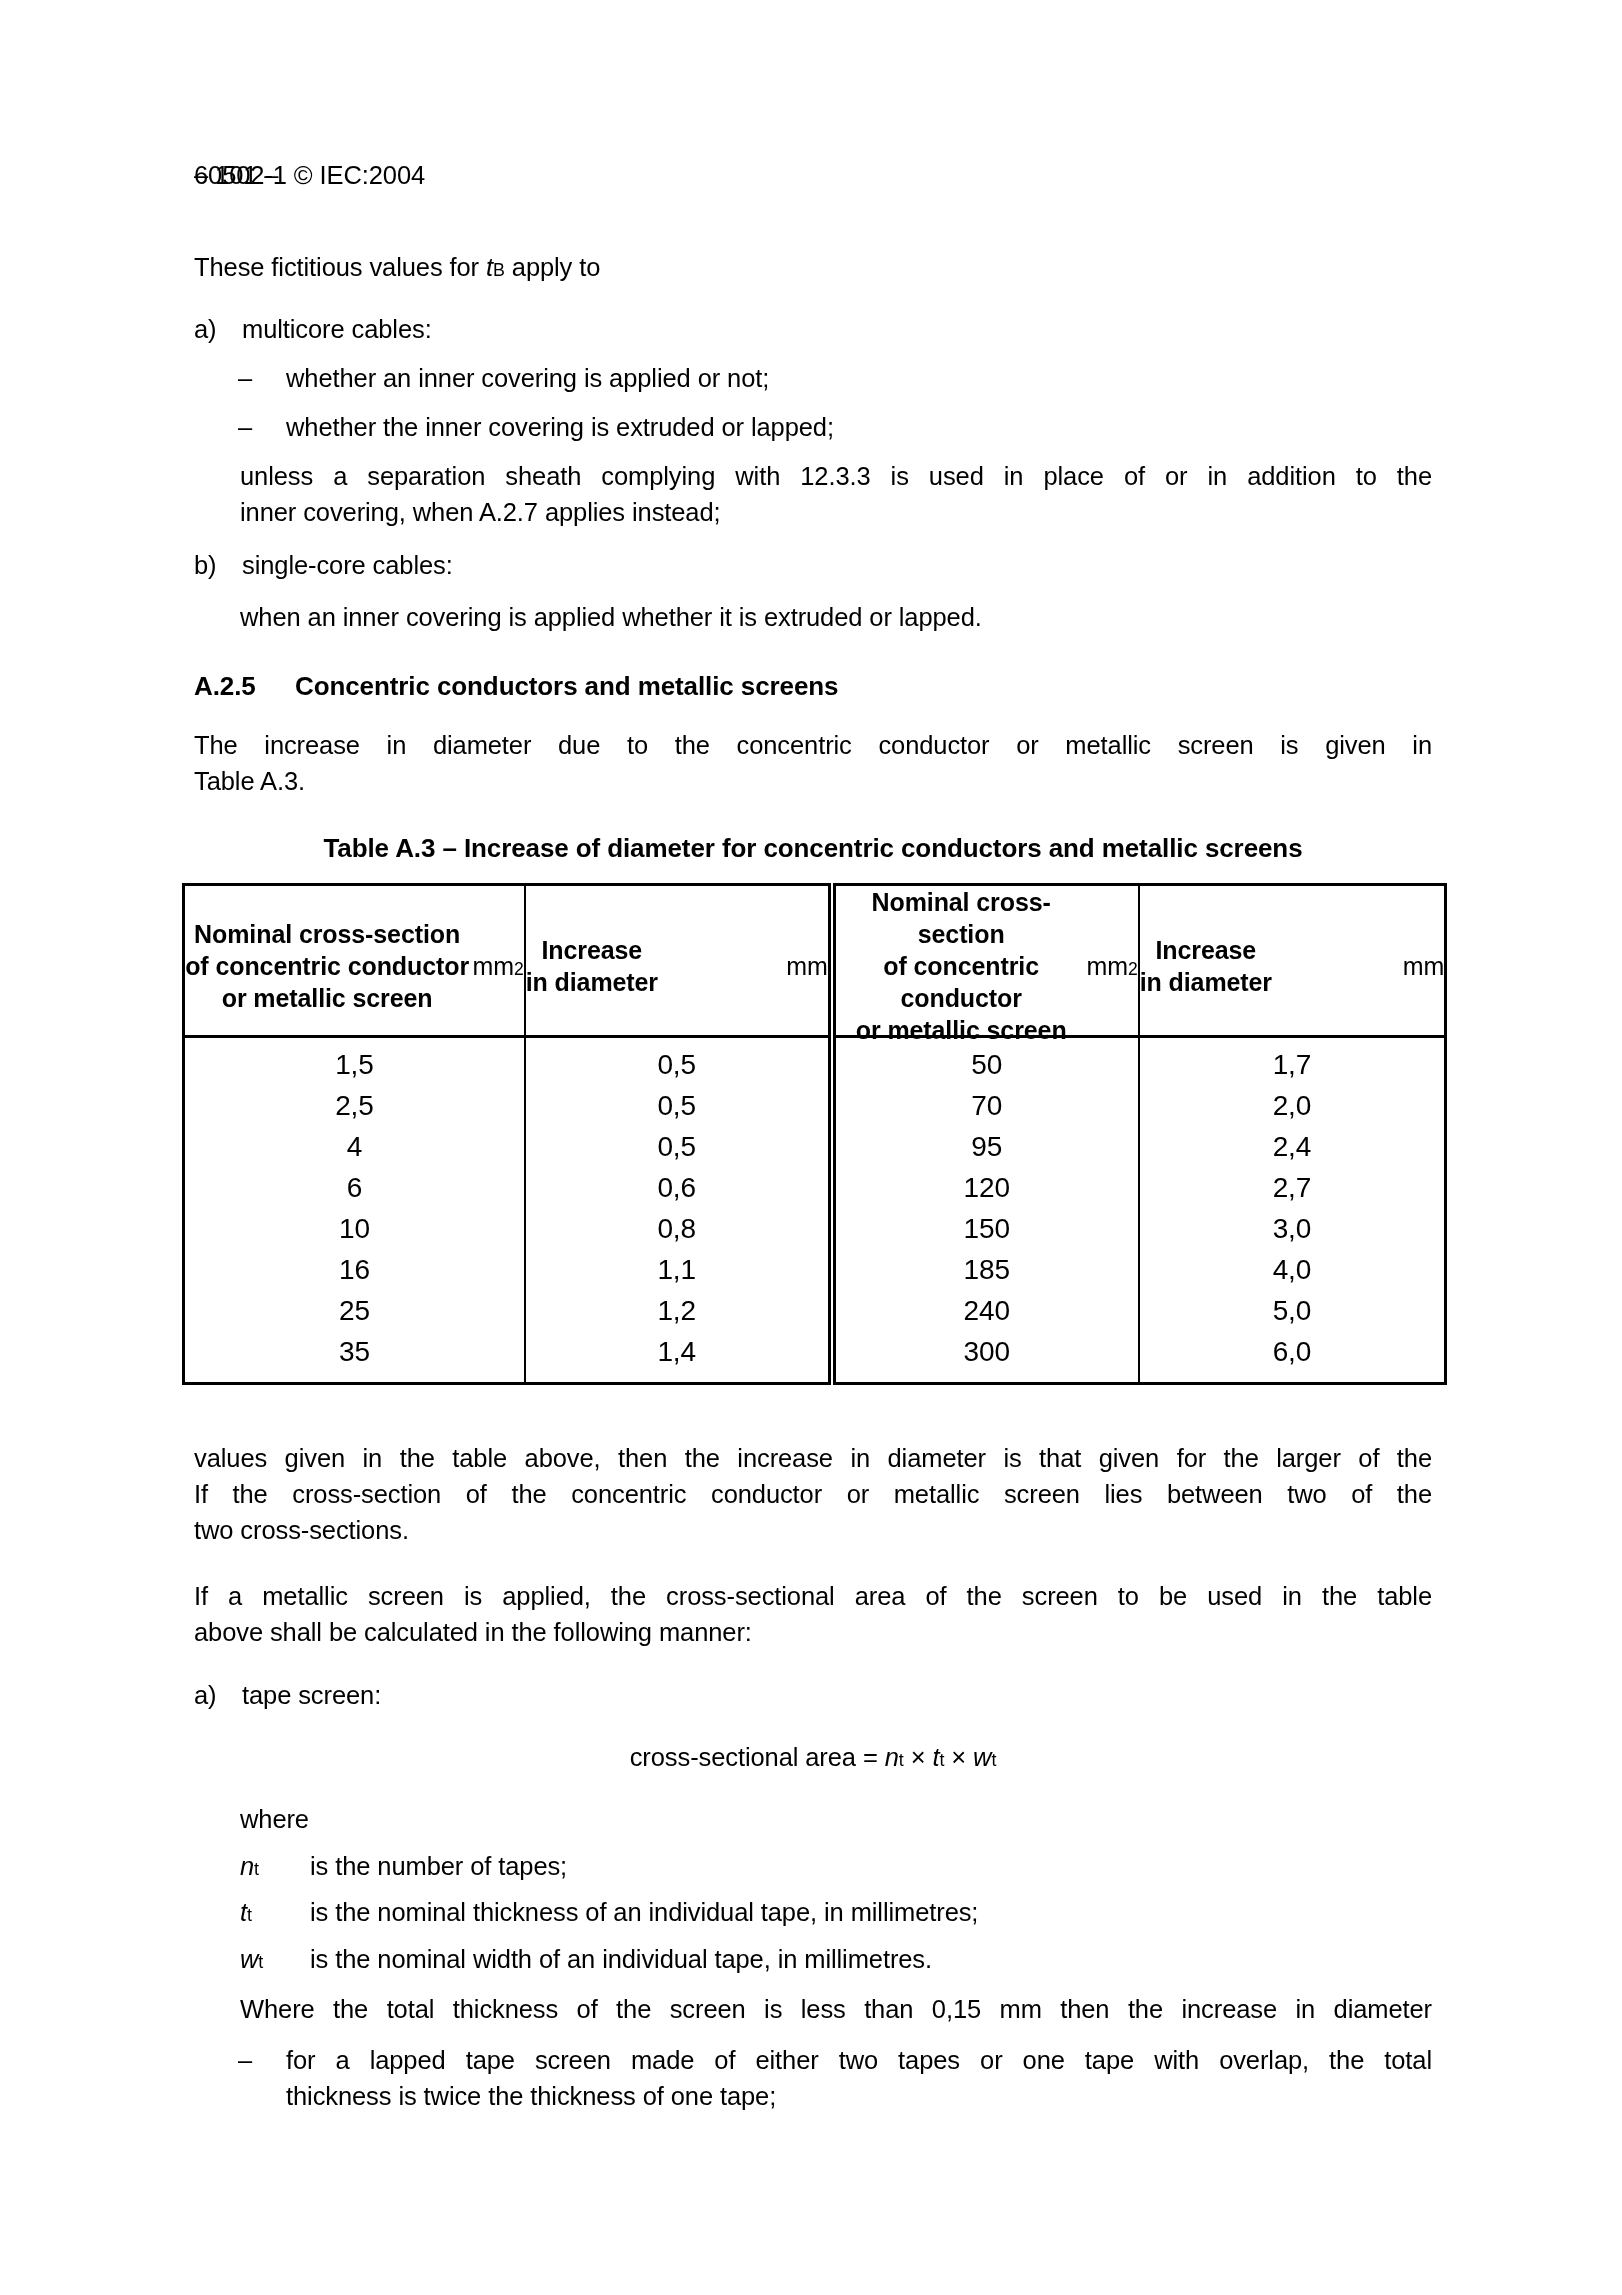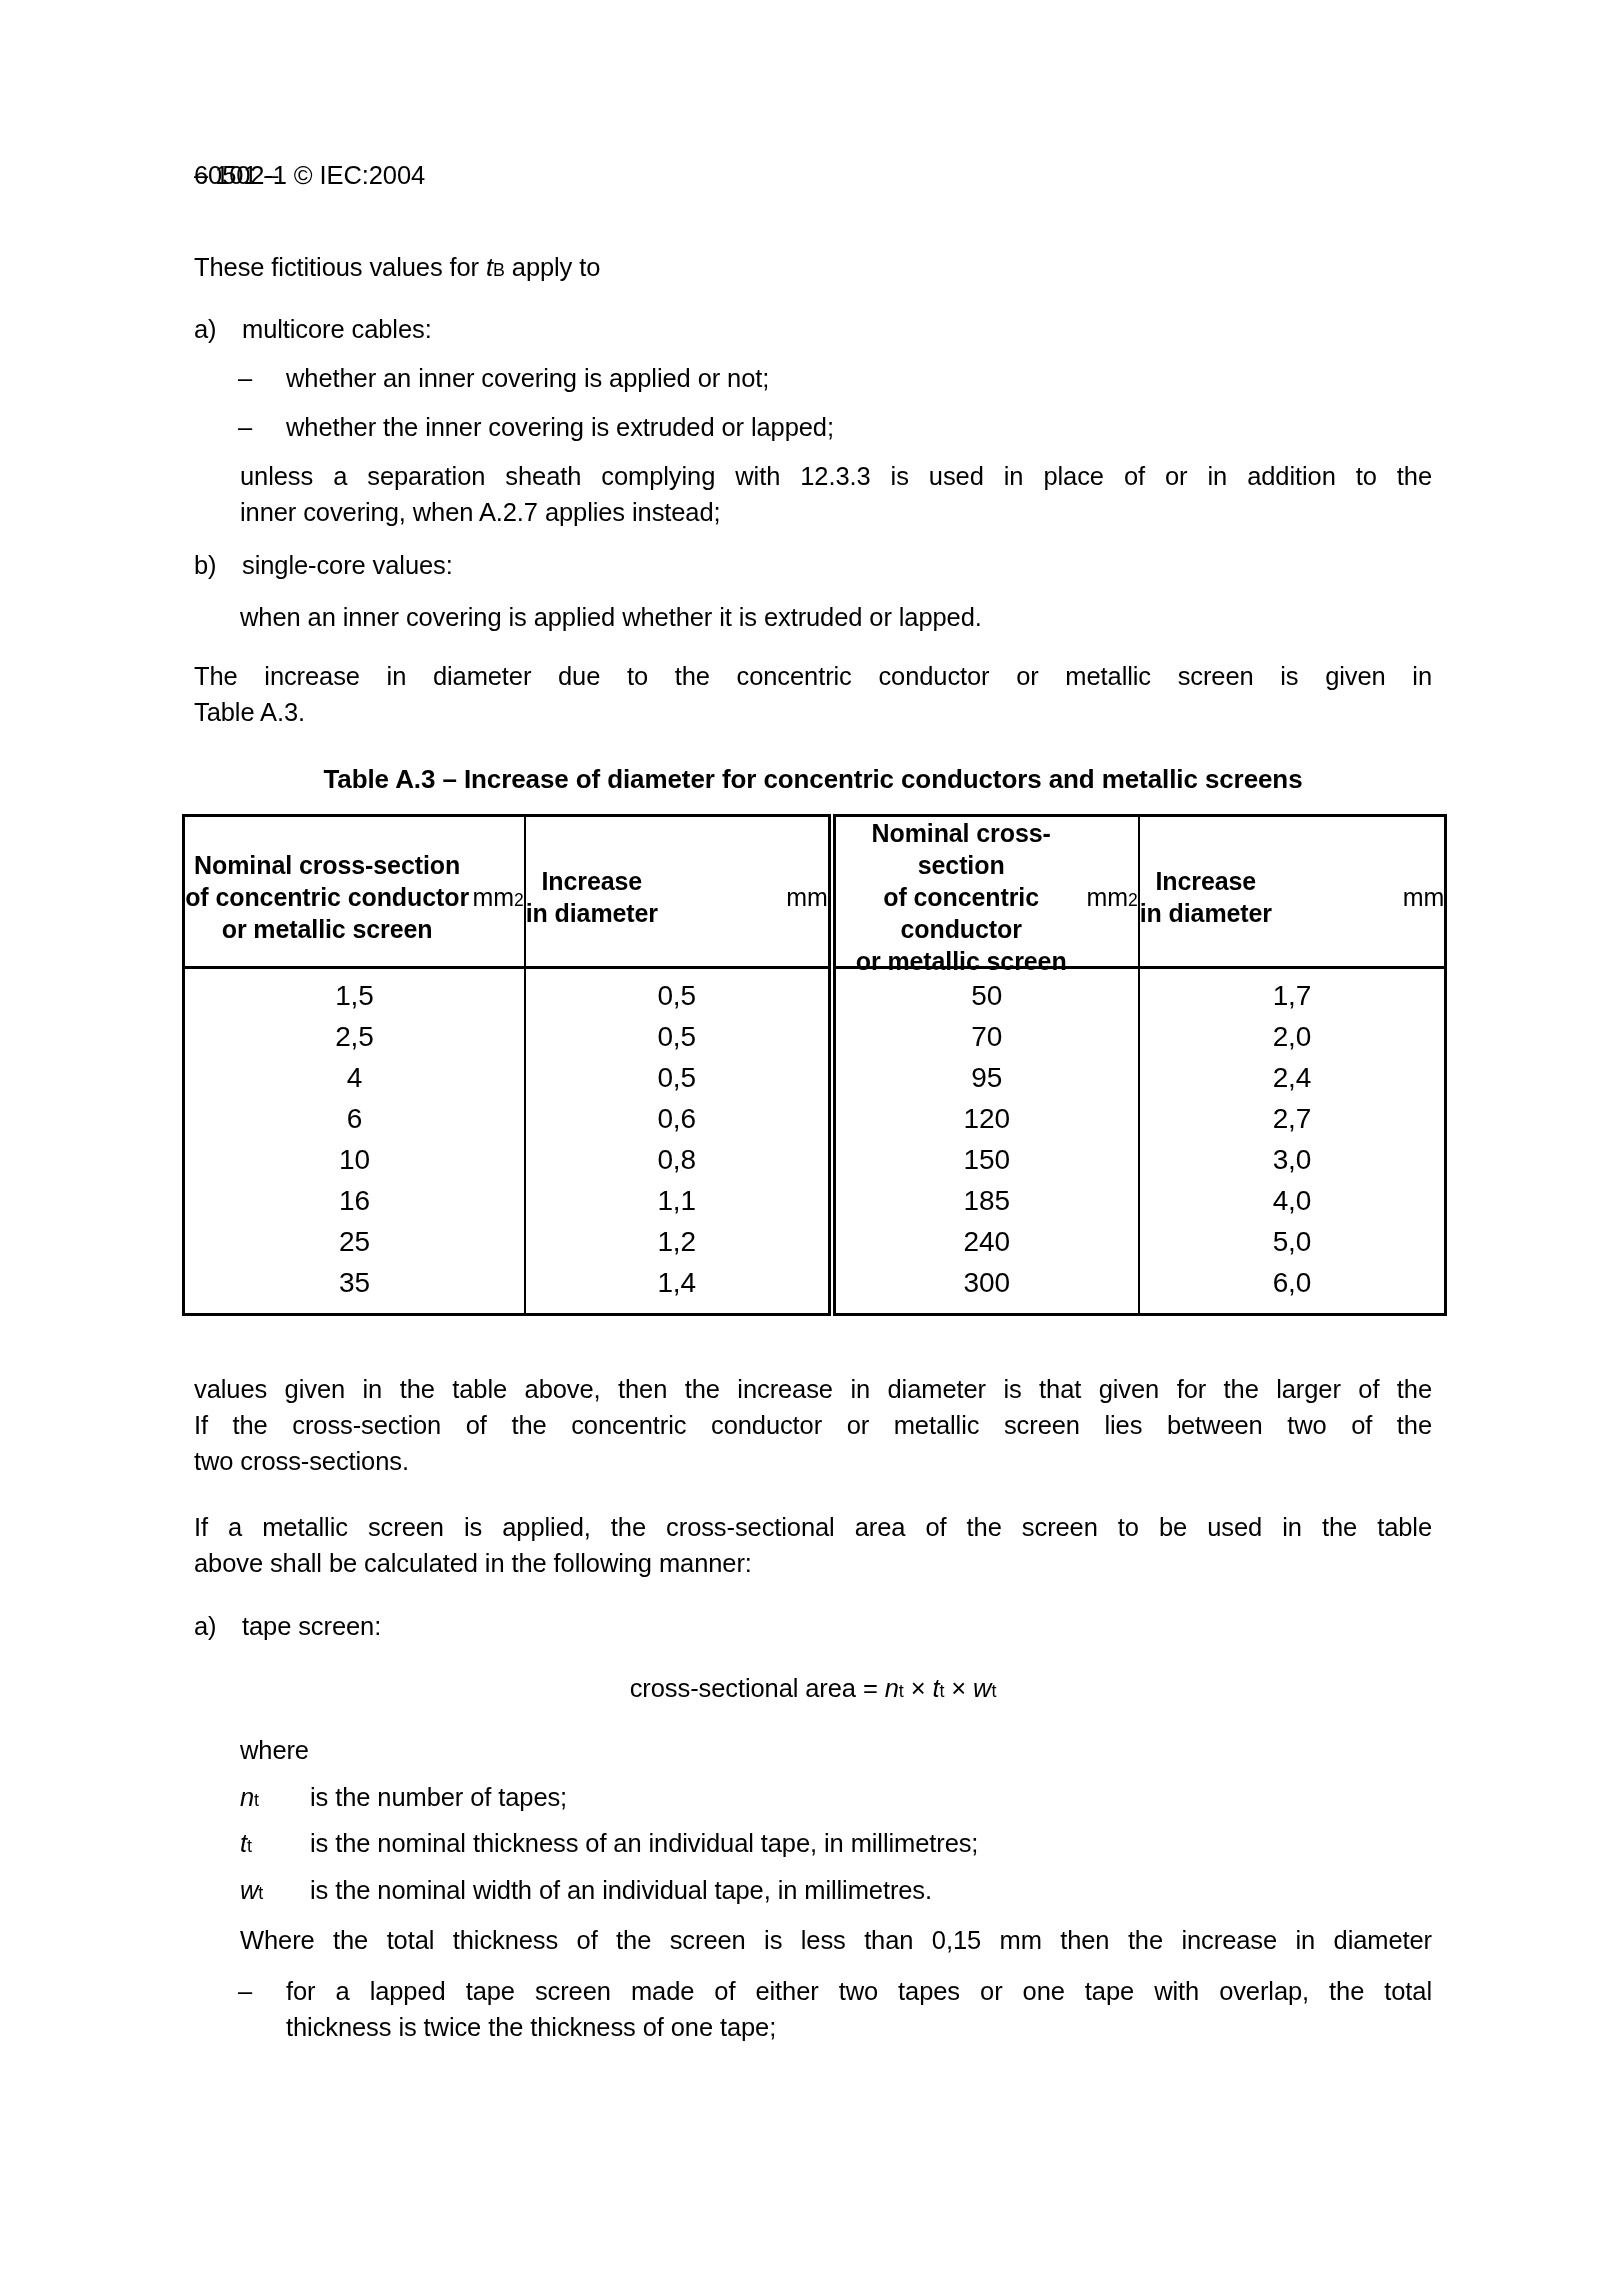--- a/index.html
+++ b/index.html
@@ -104,25 +104,29 @@
     <span class="dash-body">whether the inner covering is extruded or lapped;</span>
   </div>
 
   <div class="note">
     <div class="jline">unless a separation sheath complying with 12.3.3 is used in place of or in addition to the</div>
     <div class="jline last">inner covering, when A.2.7 applies instead;</div>
   </div>
 
   <div class="li li-b">
     <span class="li-marker">b)</span>
-    <span>single-core values:</span>
+    <span>single-core cables:</span>
   </div>
 
   <div class="when">when an inner covering is applied whether it is extruded or lapped.</div>
 
+  <div class="section-heading">
+    <span class="sec-num">A.2.5</span>
+    <span>Concentric conductors and metallic screens</span>
+  </div>
 
   <div class="sec-intro">
     <div class="jline">The increase in diameter due to the concentric conductor or metallic screen is given in</div>
     <div class="jline last">Table A.3.</div>
   </div>
 
   <div class="caption">Table A.3 – Increase of diameter for concentric conductors and metallic screens</div>
 
   <table class="tableA3">
     <colgroup>

